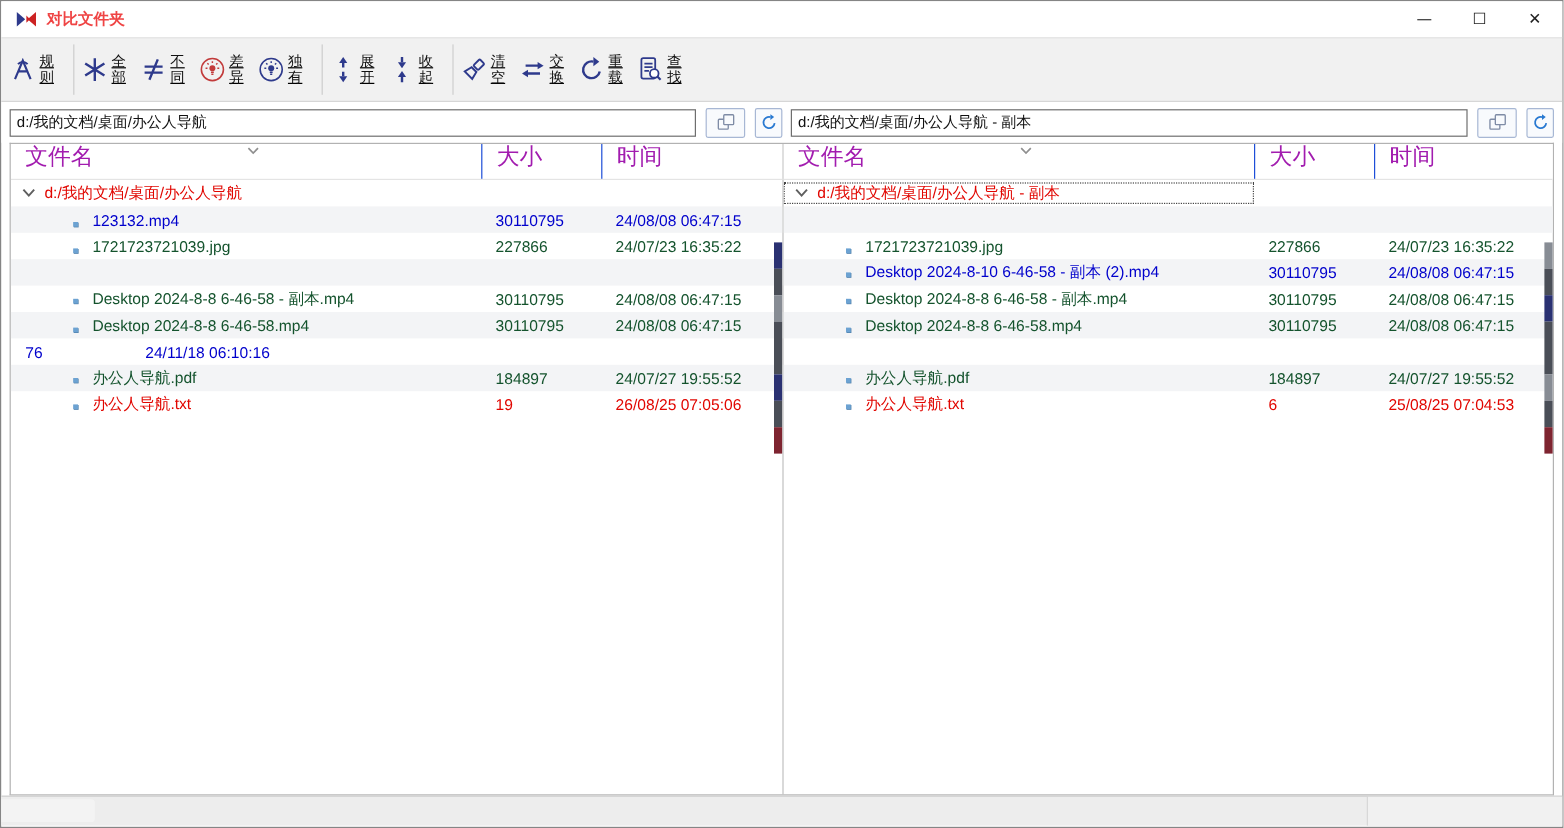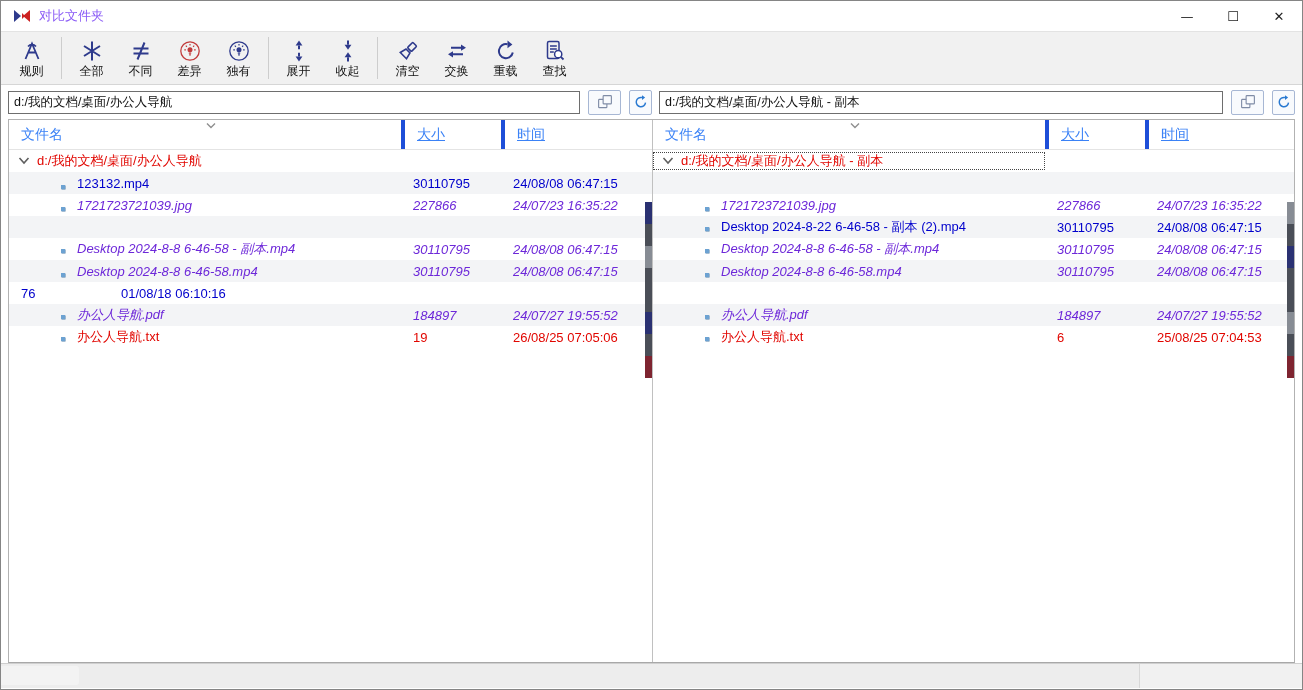--- a/index.html
+++ b/index.html
@@ -2,67 +2,67 @@
 <html><head>
 <meta charset="utf-8">
 <style>
   * { margin:0; padding:0; box-sizing:border-box; }
   html,body { background:#dcdcdc; font-family:"Liberation Sans","DejaVu Sans",sans-serif; }
   .window { position:relative; width:1303px; height:690px; background:#fff; border:1px solid #858585; overflow:hidden; }
 
   
   .titlebar { height:30px; display:flex; align-items:center; background:#fff; }
   .app-icon { width:18px; height:14px; margin:0 8px 0 12px; display:inline-block; }
-  .title { font-size:13px; color:#8b5cf6; }
+  .title { font-size:13px; color:#ef4444;font-weight:bold; }
   .win-controls { margin-left:auto; display:flex; height:30px; }
   .win-btn { width:46px; height:30px; border:none; background:transparent; font-size:13px; color:#222; cursor:default; font-family:"DejaVu Sans",sans-serif; }
 
   
   .toolbar { height:54px; background:#f1f1f1; border-top:1px solid #e3e3e3; border-bottom:1px solid #d6d6d6; display:flex; align-items:center; padding-left:6px; }
   .tb-group { display:flex; align-items:center; height:100%; }
   .tb-sep { width:1px; height:42px; background:#cdcdcd; margin:0 5px; }
-  .tb-btn { width:49px; height:48px; display:flex; flex-direction:column; align-items:center; justify-content:center; gap:1px; }
+  .tb-btn { width:49px; height:48px; display:flex; flex-direction:row; align-items:center; justify-content:center; gap:1px;text-decoration:underline; }
   .tb-icon { width:26px; height:26px; display:flex; align-items:center; justify-content:center; }
   .tb-label { font-size:12px; color:#111; line-height:13px; }
 
   
   .pathbar { height:34px; display:flex; align-items:center; padding:0 7px; background:#fff; gap:7px; }
   .path-side { display:flex; align-items:center; gap:8px; }
   .path-side.left { width:644px; }
   .path-side.right { flex:1; }
   .path-input { flex:1; height:23px; border:1px solid #6e6e6e; font-size:12.5px; padding:0 5px; color:#111; font-family:"Liberation Sans","DejaVu Sans",sans-serif; }
   .mini-btn { height:25px; border:1px solid #a7b7d4; background:#f8fafd; border-radius:2px; display:flex; align-items:center; justify-content:center; }
   .browse-btn { width:33px; }
   .refresh-btn { width:23px; }
 
   
   .panels { height:544px; margin:0 7px; display:flex; border:1px solid #b2b2b2; border-bottom:1px solid #a8a8a8; background:#fff; }
   .panel { width:643px; position:relative; overflow:hidden; }
   .panel.right { flex:1; }
   .panel-divider { width:1px; background:#c0c0c0; }
   .phead { height:30px; display:flex; border-bottom:1px solid #e4e4e4; position:relative; background:#fff; }
-  .phcell { font-size:14px; color:#3b82f6; display:flex; align-items:flex-end; padding:0 0 5px 12px; }
+  .phcell { font-size:19px; color:#a21caf; display:flex; align-items:flex-end; padding:0 0 5px 12px; }
   .col-name { width:392px; }
   .col-size { width:100px; }
   .col-time { flex:1; }
-  .phcell.col-size, .phcell.col-time { border-left:4px solid #1d4ed8;text-decoration:underline; }
+  .phcell.col-size, .phcell.col-time { border-left:1px solid #1d4ed8; }
   .sort-chevron { position:absolute; top:2px; left:196px; width:12px; height:8px; }
 
   .rows { position:relative; }
   .row { height:22px; display:flex; align-items:center; font-size:13px; }
   .row.alt { background:#f3f4f6;justify-content:flex-end; }
   .cell { overflow:hidden; white-space:nowrap; }
   .cell.col-name { position:relative; padding-left:68px; }
   .cell.col-size, .cell.col-time { padding-left:12px; }
   .row.root .cell.col-name { padding-left:28px; }
   .expander { position:absolute; left:9px; top:6px; width:12px; height:9px; }
   .bullet { position:absolute; left:52px; top:9px; width:4px; height:4px; background:#6ca2d2; box-shadow:0.5px 0.5px 0 #4a7ba6; }
   .c-blue { color:#0000cc; }
   .c-red { color:#e10600; }
-  .c-black { color:#6d28d9;font-style:italic; }
+  .c-black { color:#14532d; }
   .row.root .cell.col-name.focused { outline:1px dotted #444; outline-offset:-1px; }
 
   
   .strip { position:absolute; top:52px; right:0; width:7px; }
   .strip-seg { width:7px; height:22px; }
   .s-same  { background:#4a4e57; }
   .s-blue  { background:#2a3172; }
   .s-red   { background:#7e2430; }
   .s-empty { background:#878c94; }
 
@@ -293,21 +293,21 @@
             <div class="cell col-size c-black">30110795</div>
             <div class="cell col-time c-black">24/08/08 06:47:15</div>
           </div>
           <div class="row alt">
             <div class="cell col-name c-black"><span class="bullet"></span><span>Desktop 2024-8-8 6-46-58.mp4</span></div>
             <div class="cell col-size c-black">30110795</div>
             <div class="cell col-time c-black">24/08/08 06:47:15</div>
           </div>
           <div class="row">
             <div class="cell col-size c-blue">76</div>
-            <div class="cell col-time c-blue">01/08/18 06:10:16</div>
+            <div class="cell col-time c-blue">24/11/18 06:10:16</div>
           </div>
           <div class="row alt">
             <div class="cell col-name c-black"><span class="bullet"></span><span>办公人导航.pdf</span></div>
             <div class="cell col-size c-black">184897</div>
             <div class="cell col-time c-black">24/07/27 19:55:52</div>
           </div>
           <div class="row">
             <div class="cell col-name c-red"><span class="bullet"></span><span>办公人导航.txt</span></div>
             <div class="cell col-size c-red">19</div>
             <div class="cell col-time c-red">26/08/25 07:05:06</div>
@@ -351,21 +351,21 @@
             <div class="cell col-name c-black"><span></span></div>
             <div class="cell col-size c-black"></div>
             <div class="cell col-time c-black"></div>
           </div>
           <div class="row">
             <div class="cell col-name c-black"><span class="bullet"></span><span>1721723721039.jpg</span></div>
             <div class="cell col-size c-black">227866</div>
             <div class="cell col-time c-black">24/07/23 16:35:22</div>
           </div>
           <div class="row alt">
-            <div class="cell col-name c-blue"><span class="bullet"></span><span>Desktop 2024-8-22 6-46-58 - 副本 (2).mp4</span></div>
+            <div class="cell col-name c-blue"><span class="bullet"></span><span>Desktop 2024-8-10 6-46-58 - 副本 (2).mp4</span></div>
             <div class="cell col-size c-blue">30110795</div>
             <div class="cell col-time c-blue">24/08/08 06:47:15</div>
           </div>
           <div class="row">
             <div class="cell col-name c-black"><span class="bullet"></span><span>Desktop 2024-8-8 6-46-58 - 副本.mp4</span></div>
             <div class="cell col-size c-black">30110795</div>
             <div class="cell col-time c-black">24/08/08 06:47:15</div>
           </div>
           <div class="row alt">
             <div class="cell col-name c-black"><span class="bullet"></span><span>Desktop 2024-8-8 6-46-58.mp4</span></div>

